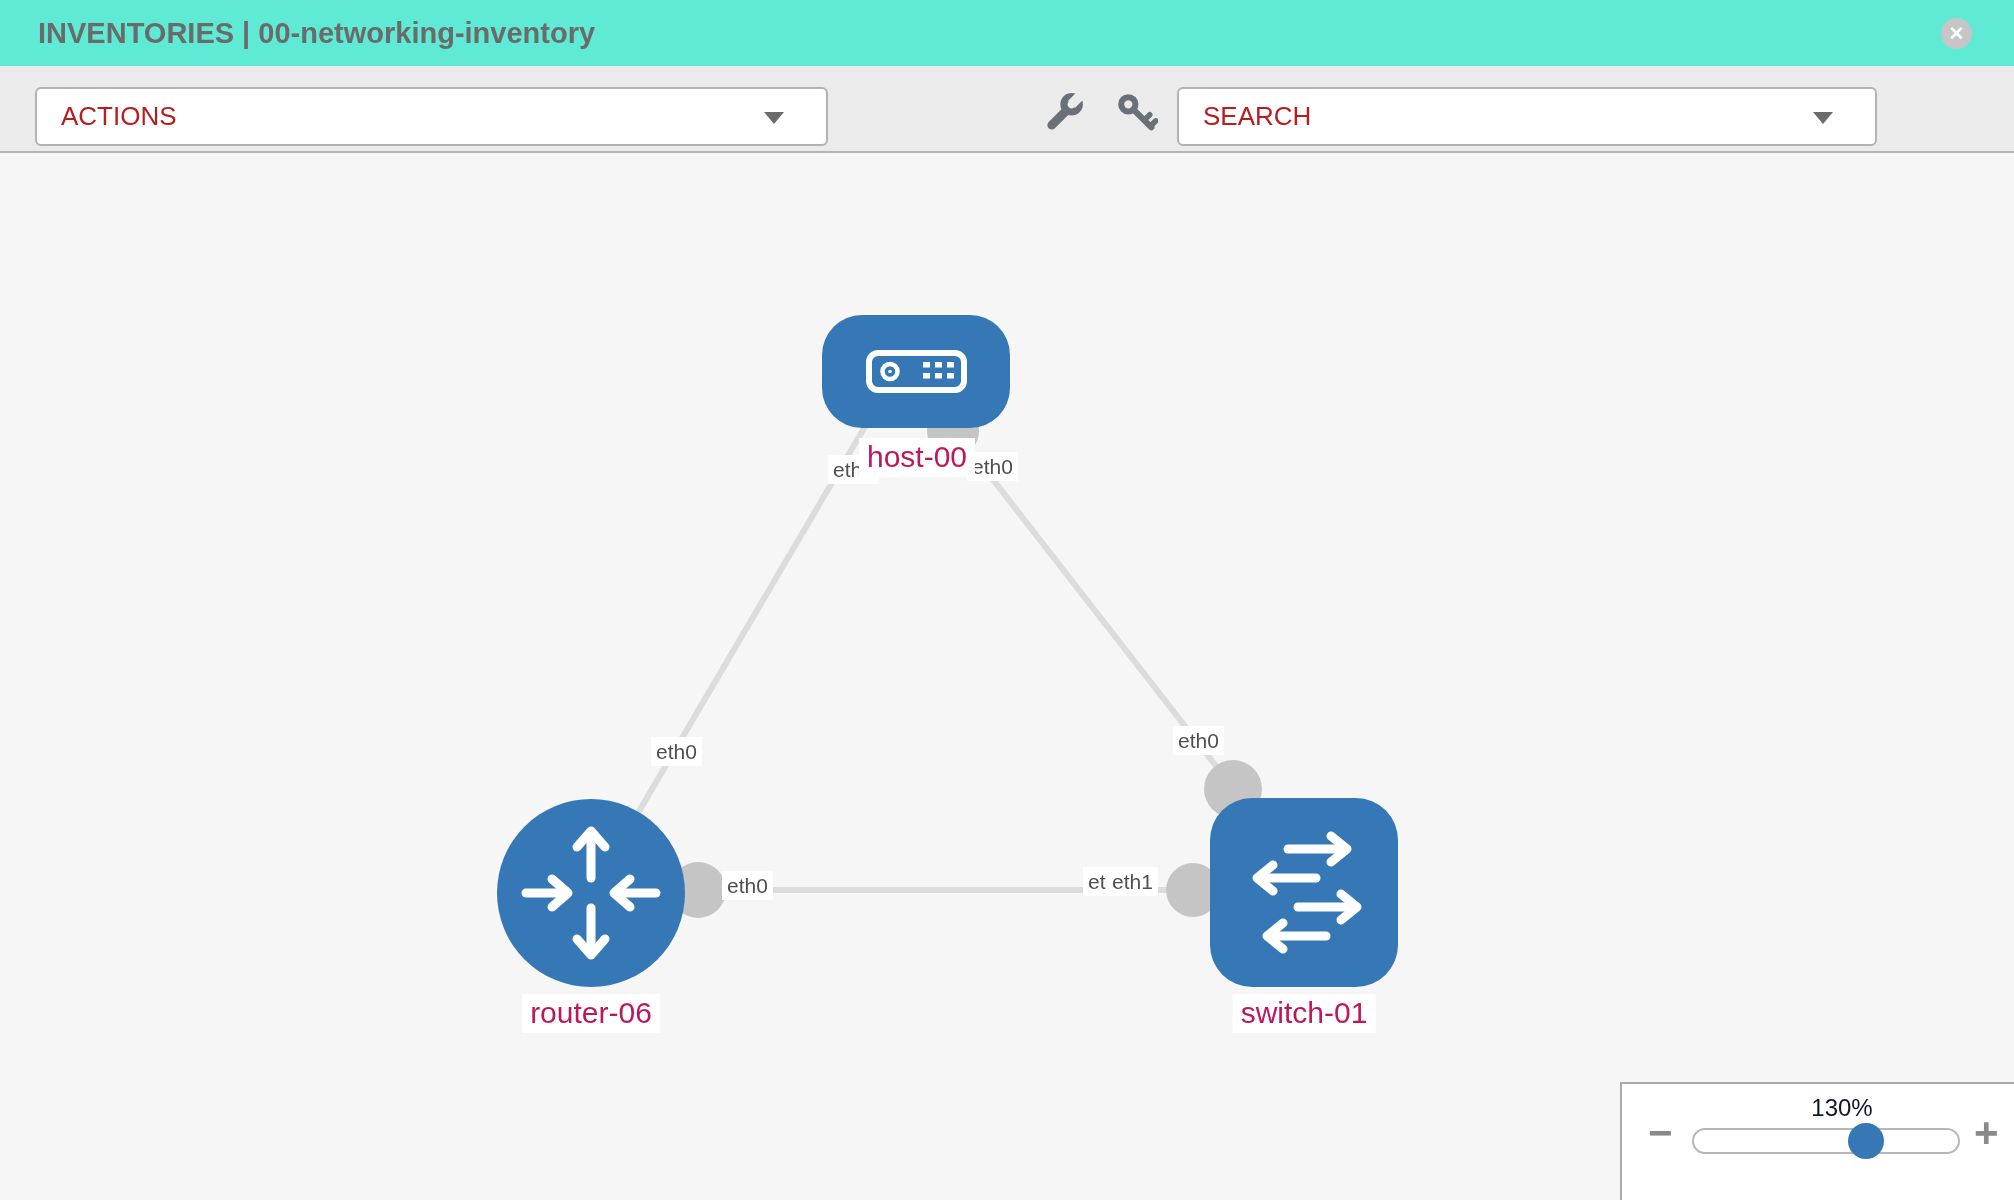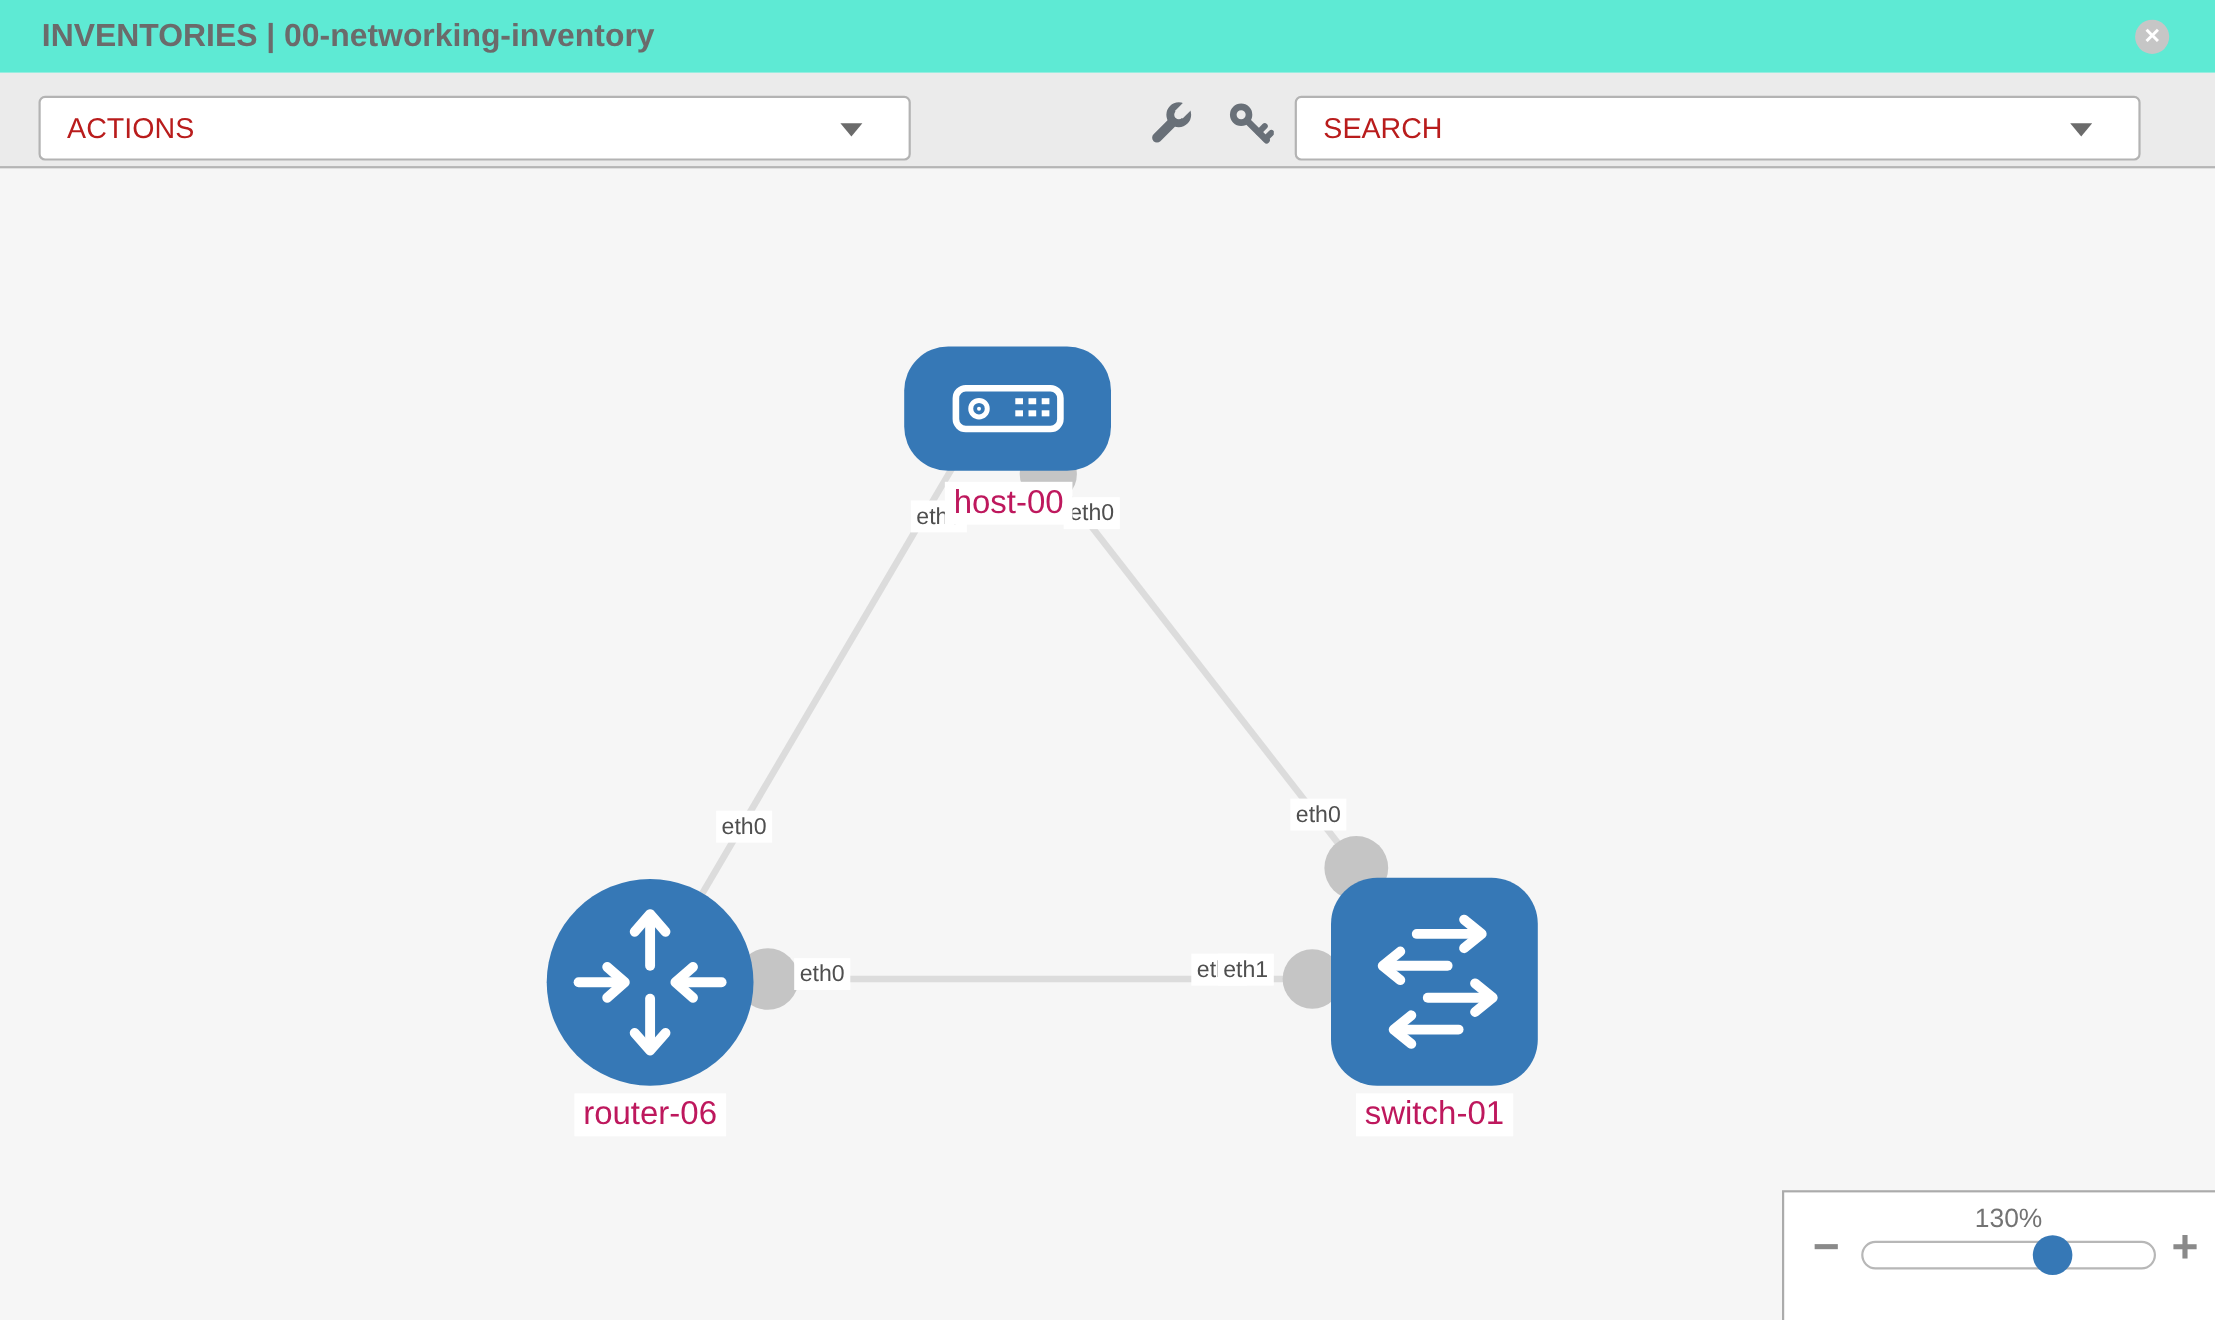--- a/index.html
+++ b/index.html
@@ -42,21 +42,21 @@
   .dropdown .dd-label {
     margin-left: 24px; font-size: 26px; color: #b91c1c;
   }
   .dd-caret {
     position: absolute; right: 42px; top: 50%; margin-top: -5px;
     width: 0; height: 0;
     border-left: 10px solid transparent; border-right: 10px solid transparent;
     border-top: 12px solid #6b6b6b;
   }
   #actions-dd { left: 35px; width: 793px; }
-  #search-dd  { left: 1177px; width: 769px; }
+  #search-dd  { left: 1177px; width: 700px; }
   .tool-btn {
     position: absolute; top: 24px; width: 44px; height: 44px;
     background: transparent; border: none; cursor: pointer; padding: 0;
   }
   #wrench-btn { left: 1043px; }
   #key-btn    { left: 1114px; }
 
   
   #canvas {
     position: absolute; left: 0; top: 0; width: 2014px; height: 1200px;
@@ -76,22 +76,22 @@
     font-size: 30px; line-height: 1.15; padding: 2px 8px;
     white-space: nowrap;
   }
 
   
   #zoom-panel {
     position: absolute; left: 1620px; top: 1082px; width: 500px; height: 140px;
     background: #ffffff; border: 2px solid #ababab; z-index: 20;
   }
   #zoom-value {
-    position: absolute; left: 70px; top: 10px; width: 268px;
-    text-align: center; font-size: 24px; color: #737373;
+    position: absolute; left: 86px; top: 10px; width: 268px;
+    text-align: center; font-size: 24px; color: #0f172a;
   }
   #zoom-minus, #zoom-plus {
     position: absolute; top: 28px; border: none; background: transparent;
     font-size: 42px; font-weight: bold; color: #8a8a8a; cursor: pointer; line-height: 1;
   }
   #zoom-minus { left: 26px; }
   #zoom-plus  { left: 352px; }
   #zoom-track {
     position: absolute; left: 70px; top: 44px; width: 268px; height: 26px;
     background: #ffffff; border: 2px solid #b7b7b7; border-radius: 13px;

